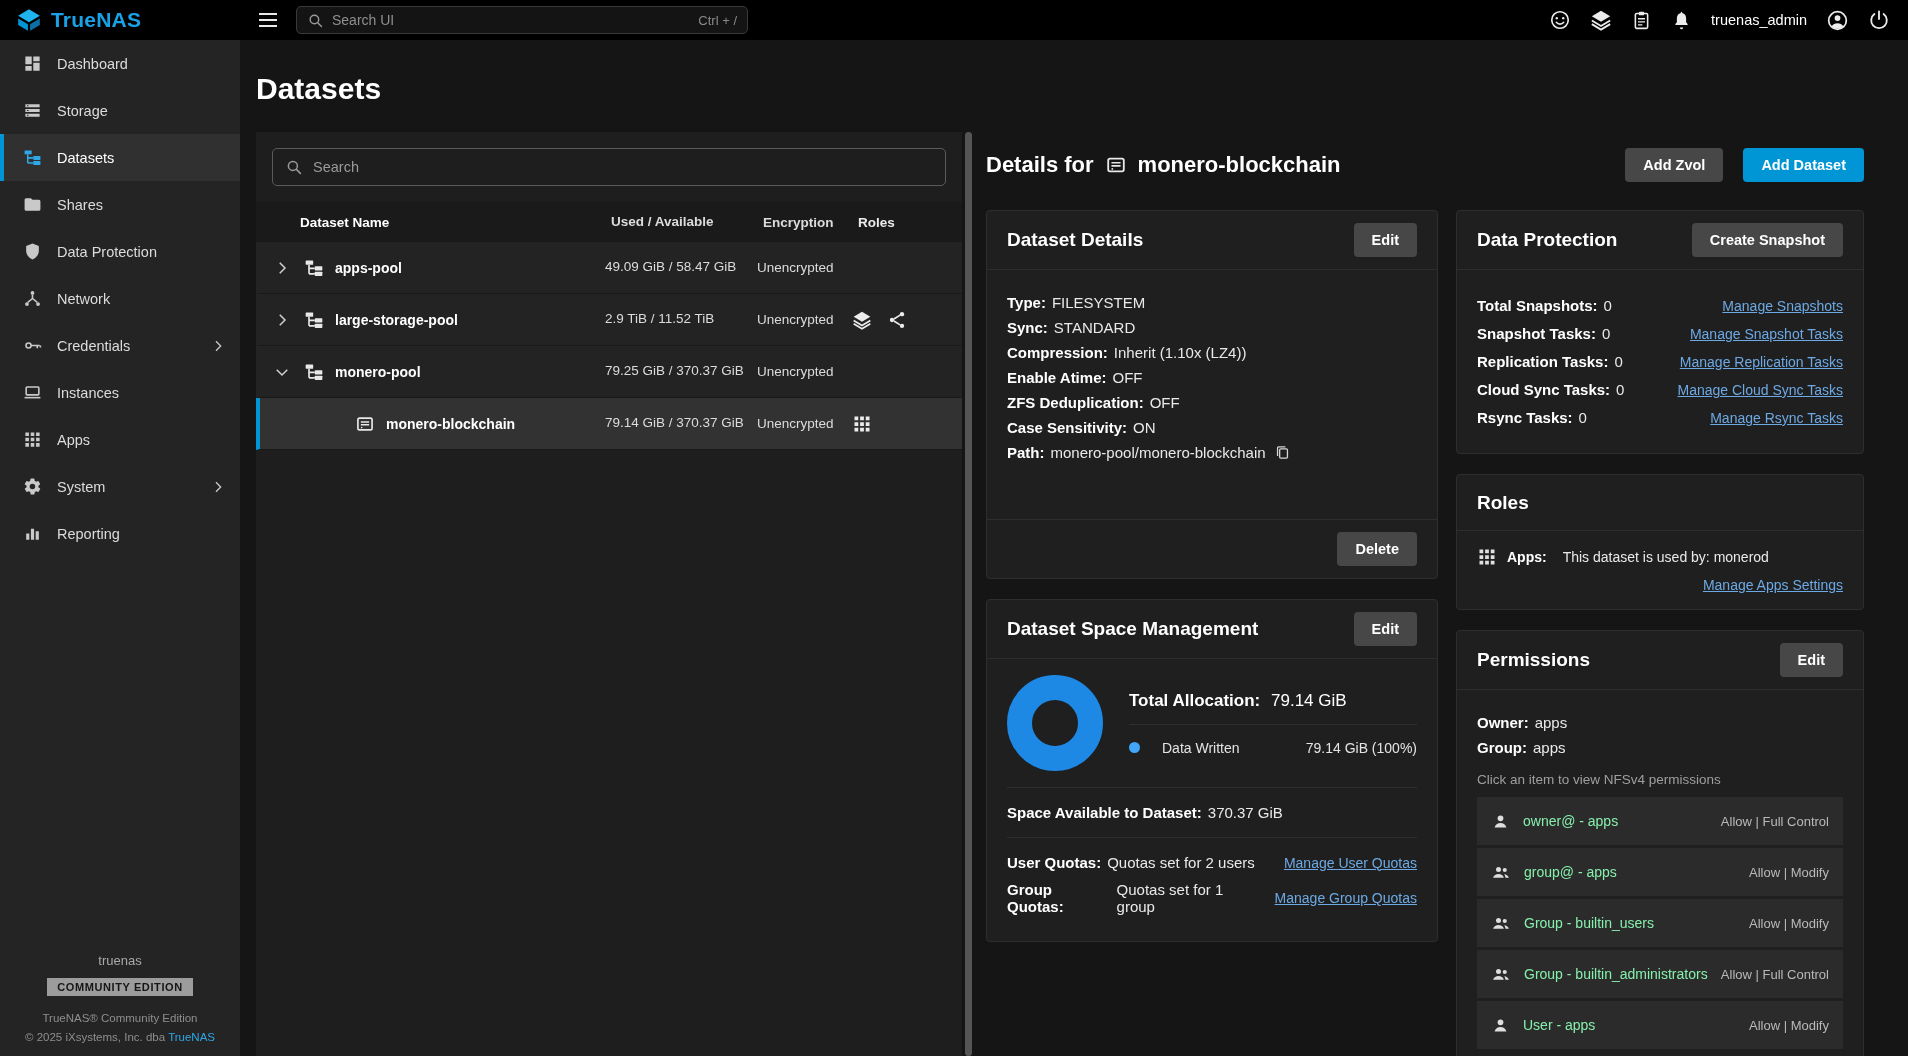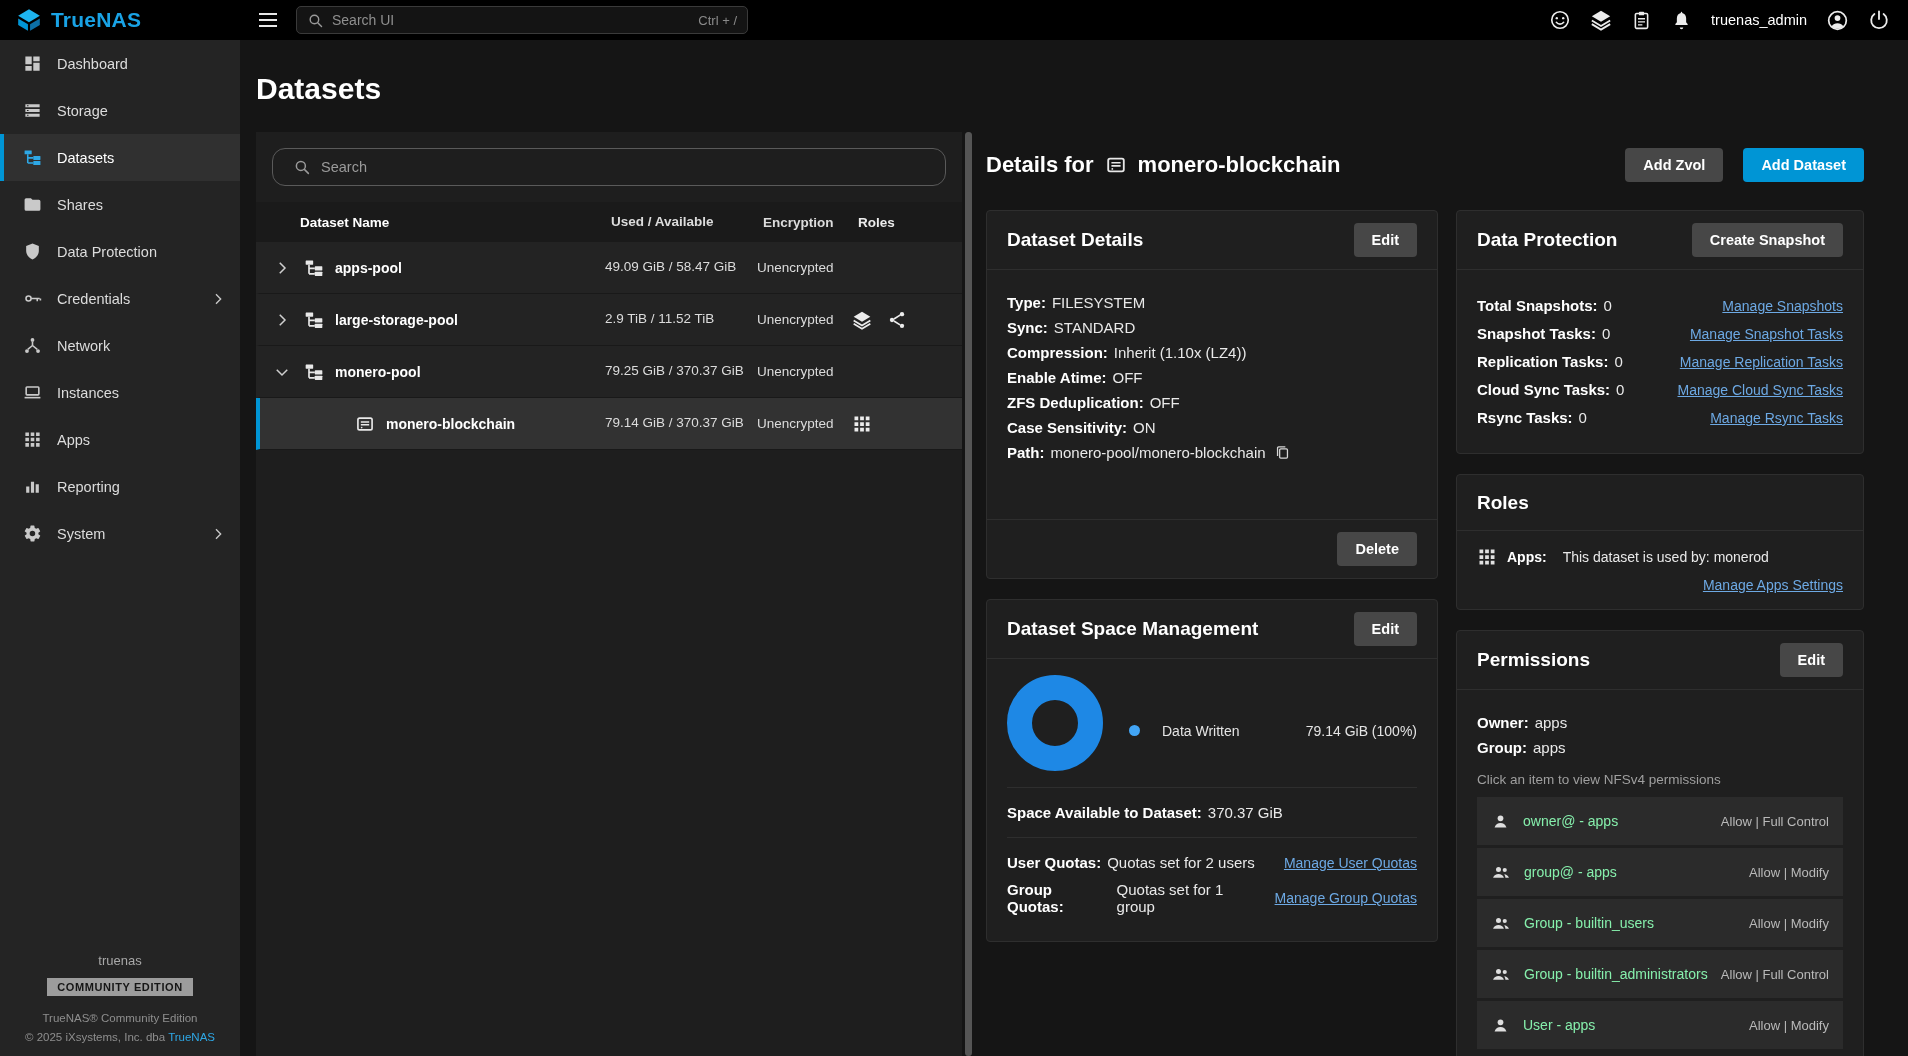--- a/index.html
+++ b/index.html
@@ -42,22 +42,22 @@
   .tiny a { color:#2ea8e6; text-decoration:none; }
 
   
   .main { flex:1; padding:0 0 0 16px; display:flex; flex-direction:column; }
   .page-title { font-size:30px; font-weight:700; color:#fff; padding:32px 0 26px 0; }
   .content { flex:1; display:flex; min-height:0; }
 
   
   .tree-panel { width:706px; background:#1e1e1e; flex:none; padding:16px 0 0 0; position:relative; }
   .tree-inner { padding:0 16px; }
-  .tree-search { height:38px; border:1px solid #5a5a5a; border-radius:13px; display:flex; align-items:center;
-    gap:10px; padding:0 20px; color:#9a9a9a; margin-bottom:16px; background:#1e1e1e; }
+  .tree-search { height:38px; border:1px solid #5a5a5a; border-radius:5px; display:flex; align-items:center;
+    gap:10px; padding:0 12px; color:#9a9a9a; margin-bottom:16px; background:#1e1e1e; }
   .tree-search input { flex:1; background:transparent; border:none; outline:none; color:#ddd; font-size:14.5px; }
   .tree-search input::placeholder { color:#9a9a9a; }
   .thead { display:flex; align-items:center; background:#1a1a1a; height:40px; font-size:13.5px; font-weight:700; color:#fff; }
   .trow { display:flex; align-items:center; min-height:52px; background:#232323; border-bottom:1px solid #191919;
     cursor:pointer; border-left:4px solid transparent; padding-right:6px; }
   .trow.selected { background:#323232; border-left-color:#0095d5; }
   .c-exp { width:44px; display:flex; justify-content:center; color:#cfcfcf; }
   .trow.selected .c-exp, .trow .c-exp { flex:none; }
   .c-name { flex:1; display:flex; align-items:center; gap:11px; font-size:14px; font-weight:700; color:#fff; min-width:0; }
   .c-name .ico { color:#e8e8e8; }
@@ -340,74 +340,74 @@
       <span class="ico">
           <svg width="19" height="19">
             <use href="#i-shield"></use>
           </svg>
         </span>
       <span>Data Protection</span>
     </div>
     <div class="nav-item">
       <span class="ico">
           <svg width="19" height="19">
+            <use href="#i-network"></use>
+          </svg>
+        </span>
+      <span>Network</span>
+    </div>
+    <div class="nav-item">
+      <span class="ico">
+          <svg width="19" height="19">
             <use href="#i-key"></use>
           </svg>
         </span>
       <span>Credentials</span>
       <span class="ico nav-chevron">
           <svg width="16" height="16">
             <use href="#i-chev-right"></use>
           </svg>
         </span>
     </div>
     <div class="nav-item">
       <span class="ico">
           <svg width="19" height="19">
-            <use href="#i-network"></use>
-          </svg>
-        </span>
-      <span>Network</span>
-    </div>
-    <div class="nav-item">
-      <span class="ico">
-          <svg width="19" height="19">
             <use href="#i-instances"></use>
           </svg>
         </span>
       <span>Instances</span>
     </div>
     <div class="nav-item">
       <span class="ico">
           <svg width="19" height="19">
             <use href="#i-apps"></use>
           </svg>
         </span>
       <span>Apps</span>
-    </div>
-    <div class="nav-item">
-      <span class="ico">
-          <svg width="19" height="19">
-            <use href="#i-report"></use>
-          </svg>
-        </span>
-      <span>Reporting</span>
     </div>
     <div class="nav-item">
       <span class="ico">
           <svg width="19" height="19">
             <use href="#i-gear"></use>
           </svg>
         </span>
       <span>System</span>
       <span class="ico nav-chevron">
           <svg width="16" height="16">
             <use href="#i-chev-right"></use>
           </svg>
         </span>
+    </div>
+    <div class="nav-item">
+      <span class="ico">
+          <svg width="19" height="19">
+            <use href="#i-report"></use>
+          </svg>
+        </span>
+      <span>Reporting</span>
     </div>
 
     <div class="side-footer">
       <div class="hostname">truenas</div>
       <div><span class="edition-badge">COMMUNITY EDITION</span></div>
       <div class="tiny">TrueNAS® Community Edition</div>
       <div class="tiny">
         <span>© 2025 iXsystems, Inc. dba</span>
         <a>TrueNAS</a>
       </div>
@@ -609,20 +609,24 @@
 
             <div class="card">
               <div class="card-head">
                 <span class="card-title">Dataset Space Management</span>
                 <button class="btn btn-gray">Edit</button>
               </div>
               <div class="card-body">
                 <div class="space-top">
                   <div class="donut"></div>
                   <div class="space-right">
+                    <div class="alloc-line">
+                      <span class="f-label">Total Allocation:</span>
+                      <span>79.14 GiB</span>
+                    </div>
                     <div class="legend-row">
                       <span class="legend-dot"></span>
                       <span>Data Written</span>
                       <span class="legend-val">79.14 GiB (100%)</span>
                     </div>
                   </div>
                 </div>
                 <div class="divider"></div>
                 <div class="inline-row">
                   <span class="f-label">Space Available to Dataset:</span>

